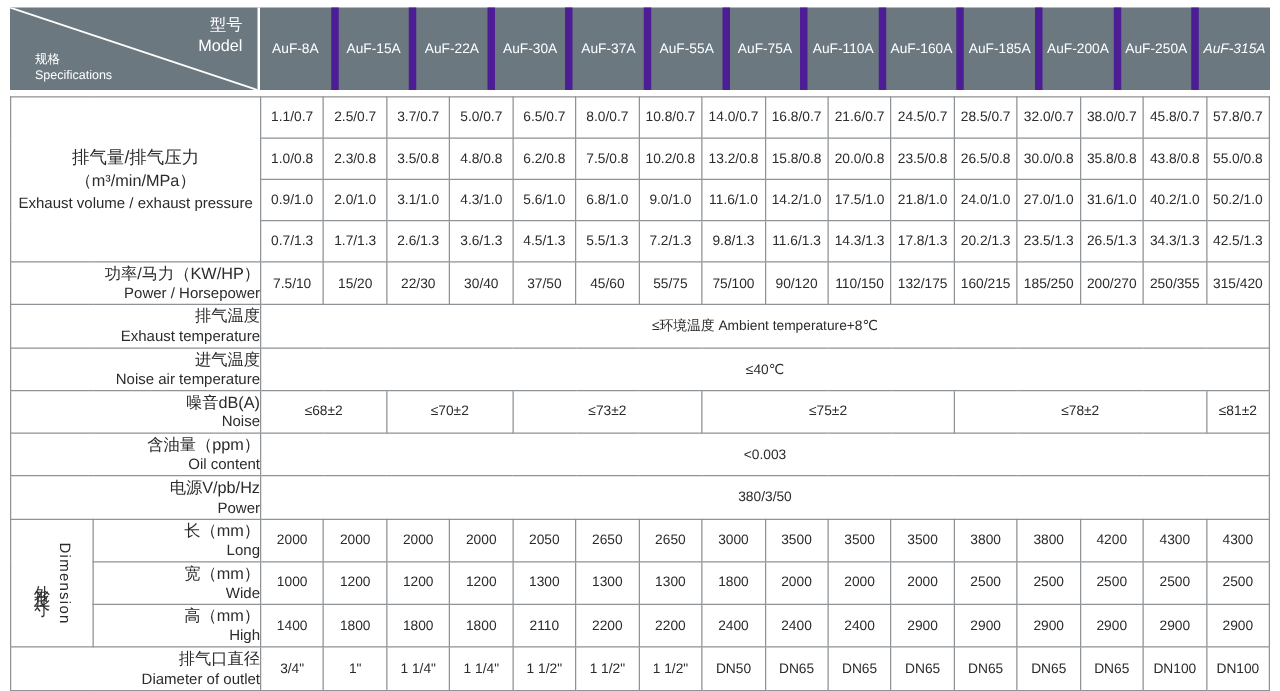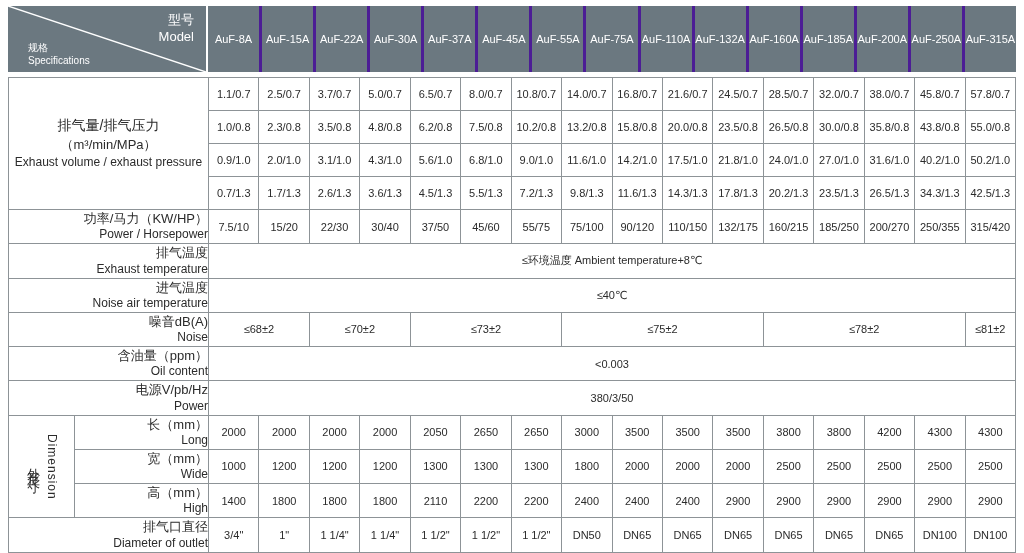--- a/index.html
+++ b/index.html
@@ -15,22 +15,22 @@
   }
   .wrap{position:relative; width:1008px; margin:6px 8px;}
 
   
   .thead{display:flex; height:66px; background:var(--header-bg); color:#fff;}
   .th-corner{width:200px; position:relative; flex:0 0 200px; border-right:2px solid #fff;}
   .th-corner svg{position:absolute; left:0; top:0; width:100%; height:100%; display:block;}
   .corner-model{position:absolute; top:6px; right:12px; text-align:right; font-size:13px; line-height:1.3;}
   .corner-spec{position:absolute; bottom:5px; left:20px; text-align:left; font-size:10px; line-height:1.3;}
   .th-model{flex:1 1 0; display:flex; align-items:center; justify-content:center;
-    font-size:11px; border-right:3px solid #4c1d95; white-space:nowrap;}
-  .th-model:last-child{border-right:none;}
+    font-size:11px; border-right:6px solid #4c1d95; white-space:nowrap;}
+  .th-model:last-child{border-right:none;font-style:italic;}
 
   
   table{width:1008px; table-layout:fixed; border-collapse:collapse; margin-top:5px;
     border:1px solid var(--frame);}
   td{border:1px solid var(--border); font-size:11px; text-align:center;
     vertical-align:middle; padding:1px 0; height:33px; overflow:hidden; white-space:nowrap;}
   td.lbl{text-align:right; padding-left:40px; white-space:normal; line-height:1.25;}
   td.lbl .cn{font-size:13px;}
   td.lbl .en{font-size:12px;}
   td.lbl.sub{padding-left:18px;}
@@ -61,25 +61,23 @@
         <div>规格</div>
         <div>Specifications</div>
       </div>
     </div>
 
   <div class="th-model">AuF-8A</div>
       <div class="th-model">AuF-15A</div>
       <div class="th-model">AuF-22A</div>
       <div class="th-model">AuF-30A</div>
       <div class="th-model">AuF-37A</div>
-      <div class="th-model">AuF-45A</div>
       <div class="th-model">AuF-55A</div>
       <div class="th-model">AuF-75A</div>
       <div class="th-model">AuF-110A</div>
-      <div class="th-model">AuF-132A</div>
       <div class="th-model">AuF-160A</div>
       <div class="th-model">AuF-185A</div>
       <div class="th-model">AuF-200A</div>
       <div class="th-model">AuF-250A</div>
       <div class="th-model">AuF-315A</div>
     </div>
 
   <table>
     <colgroup>
       <col style="width:66px">

